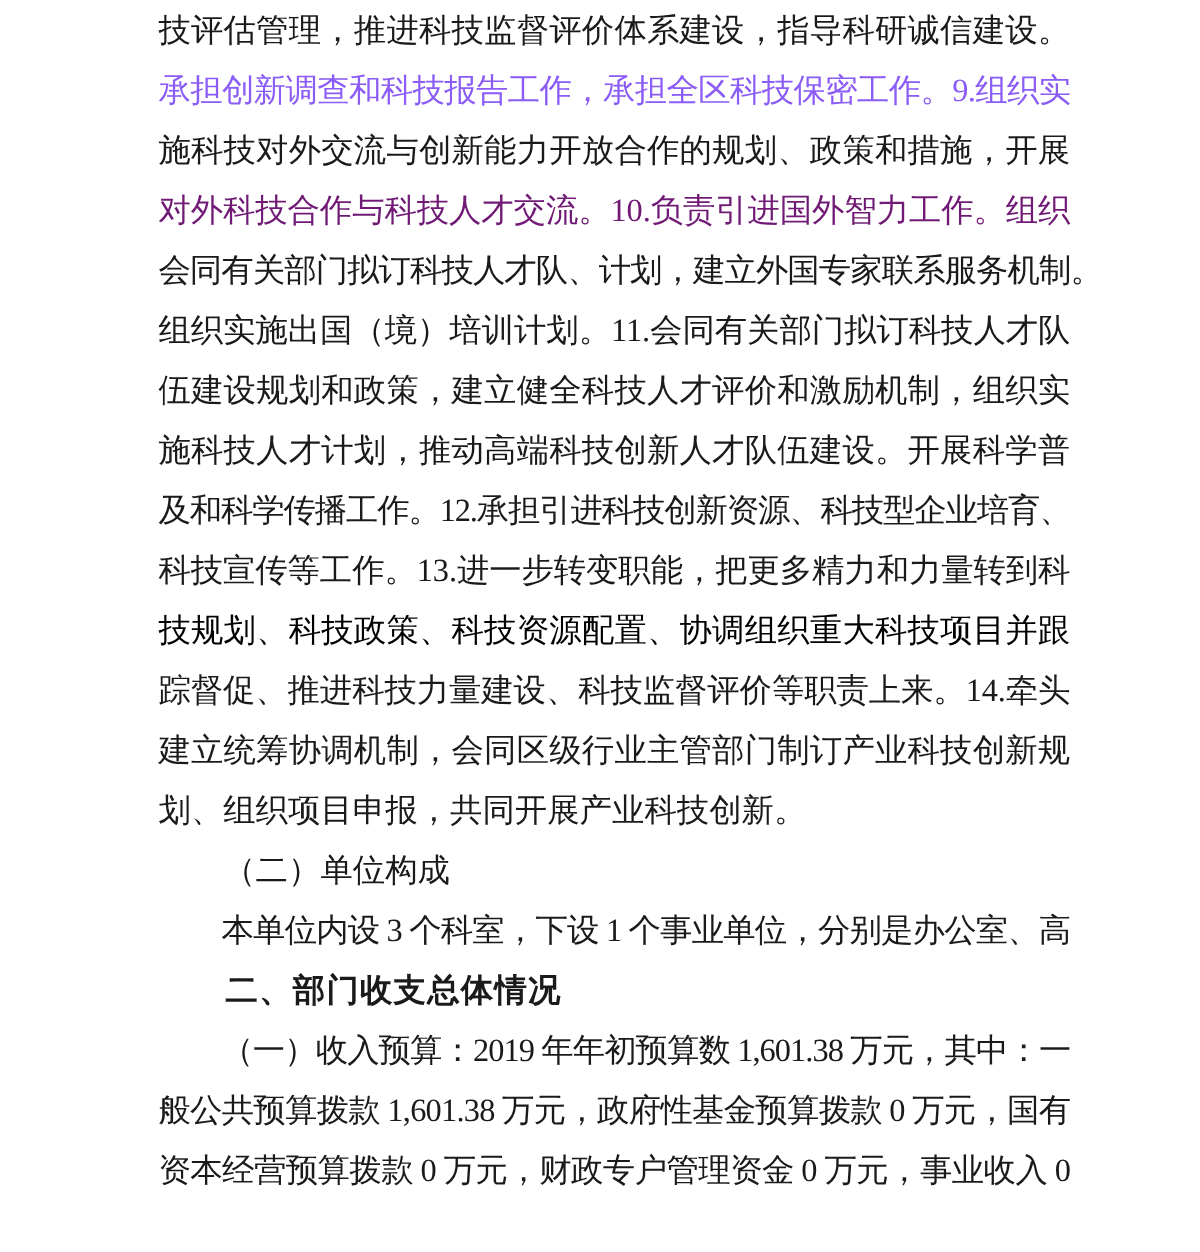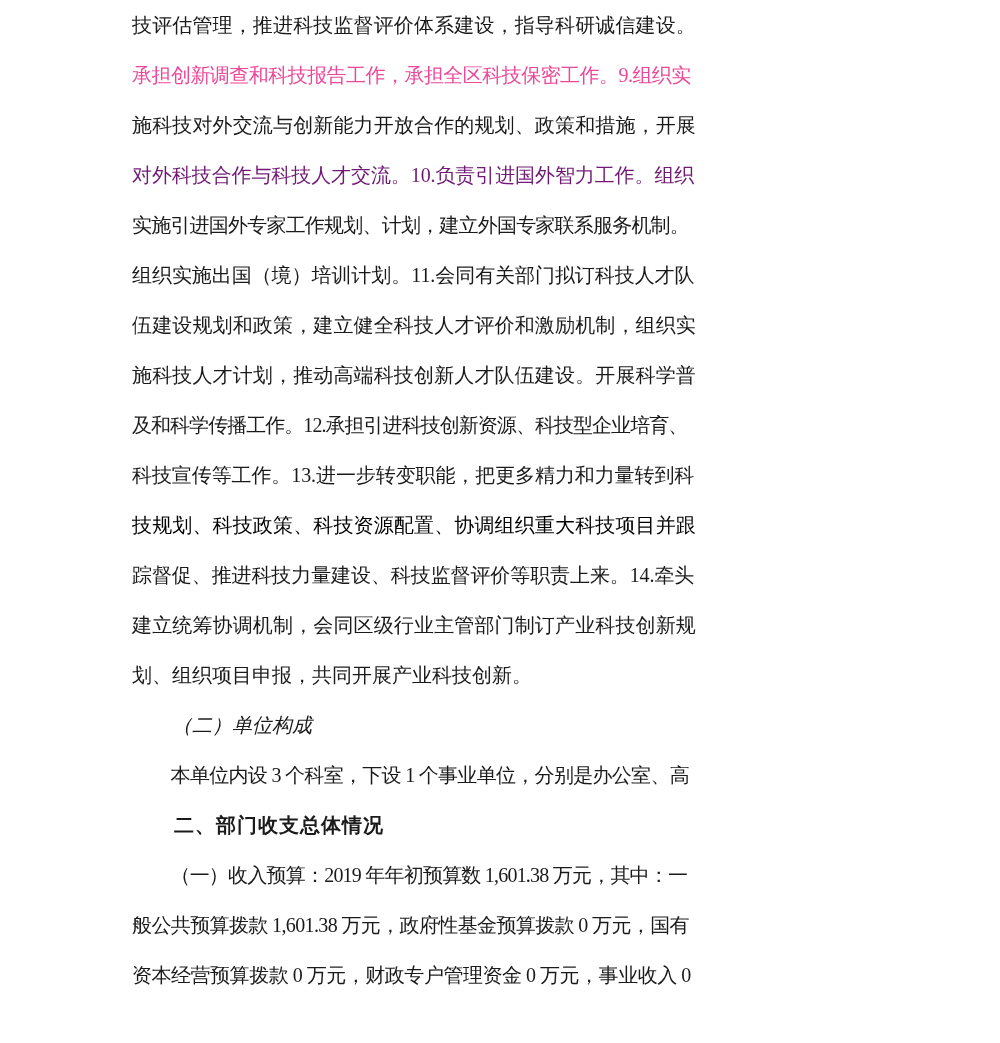--- a/index.html
+++ b/index.html
@@ -15,53 +15,53 @@
   }
   .page {
     position: absolute;
     left: 132px;
     top: 0;
     width: 760px;
     height: 1043px;
   }
   .line {
     white-space: pre;
-    font-size: 20px;
+    font-size: 27px;
     line-height: 50px;
     height: 50px;
     color: #1a1a1a;
     text-align: left;
   }
   .line span {
     display: inline-block;
     white-space: pre;
   }
   .line.heading span {
     font-family: "Liberation Sans", sans-serif;
     font-weight: 700;
     letter-spacing: 1px;
   }
 </style>
 </head>
 <body>
 
 <div class="page" style="background: rgb(255, 255, 255);">
     <div class="line body fill"><span style="color: rgb(26, 26, 26); letter-spacing: 0.142857px;">技评估管理，推进科技监督评价体系建设，指导科研诚信建设。</span></div>
-    <div class="line body fill"><span style="color: #ec4899; letter-spacing: -0.541667px;">承担创新调查和科技报告工作，承担全区科技保密工作。9.组织实</span></div>
+    <div class="line body fill"><span style="color: #8b5cf6; letter-spacing: -0.541667px;">承担创新调查和科技报告工作，承担全区科技保密工作。9.组织实</span></div>
     <div class="line body fill"><span style="color: rgb(26, 26, 26); letter-spacing: 0.142857px;">施科技对外交流与创新能力开放合作的规划、政策和措施，开展</span></div>
     <div class="line body fill"><span style="color: #701a75; letter-spacing: -0.0916667px;">对外科技合作与科技人才交流。10.负责引进国外智力工作。组织</span></div>
-    <div class="line body fill"><span style="color: rgb(26, 26, 26); letter-spacing: -0.793103px;">实施引进国外专家工作规划、计划，建立外国专家联系服务机制。</span></div>
+    <div class="line body fill"><span style="color: rgb(26, 26, 26); letter-spacing: -0.793103px;">会同有关部门拟订科技人才队、计划，建立外国专家联系服务机制。</span></div>
     <div class="line body fill"><span style="color: rgb(26, 26, 26); letter-spacing: -0.0583333px;">组织实施出国（境）培训计划。11.会同有关部门拟订科技人才队</span></div>
     <div class="line body fill"><span style="color: rgb(26, 26, 26); letter-spacing: 0.142857px;">伍建设规划和政策，建立健全科技人才评价和激励机制，组织实</span></div>
     <div class="line body fill"><span style="color: rgb(26, 26, 26); letter-spacing: 0.142857px;">施科技人才计划，推动高端科技创新人才队伍建设。开展科学普</span></div>
     <div class="line body fill"><span style="color: rgb(26, 26, 26); letter-spacing: -0.959677px;">及和科学传播工作。12.承担引进科技创新资源、科技型企业培育、</span></div>
     <div class="line body fill"><span style="color: rgb(26, 26, 26); letter-spacing: -0.0916667px; text-align: right;">科技宣传等工作。13.进一步转变职能，把更多精力和力量转到科</span></div>
     <div class="line body fill"><span style="color: #000000; letter-spacing: 0.142857px; font-family: Liberation Serif, serif;">技规划、科技政策、科技资源配置、协调组织重大科技项目并跟</span></div>
     <div class="line body fill"><span style="color: rgb(26, 26, 26); letter-spacing: -0.0916667px;">踪督促、推进科技力量建设、科技监督评价等职责上来。14.牵头</span></div>
     <div class="line body fill"><span style="color: rgb(26, 26, 26); letter-spacing: 0.142857px;">建立统筹协调机制，会同区级行业主管部门制订产业科技创新规</span></div>
     <div class="line body"><span style="color: rgb(26, 26, 26);">划、组织项目申报，共同开展产业科技创新。</span></div>
-    <div class="line body"><span style="color: rgb(26, 26, 26); font-style: italic;">　　（二）单位构成</span></div>
+    <div class="line body"><span style="color: rgb(26, 26, 26);">　　（二）单位构成</span></div>
     <div class="line body fill"><span style="color: rgb(26, 26, 26); letter-spacing: -0.69697px;">　　本单位内设 3 个科室，下设 1 个事业单位，分别是办公室、高</span></div>
     <div class="line heading"><span style="color: rgb(26, 26, 26);">　　二、部门收支总体情况</span></div>
     <div class="line body fill"><span style="color: rgb(26, 26, 26); letter-spacing: -0.782895px;">　　（一）收入预算：2019 年年初预算数 1,601.38 万元，其中：一</span></div>
     <div class="line body fill"><span style="color: rgb(26, 26, 26); letter-spacing: -0.621622px;">般公共预算拨款 1,601.38 万元，政府性基金预算拨款 0 万元，国有</span></div>
     <div class="line body fill"><span style="color: rgb(26, 26, 26); letter-spacing: -0.477941px;">资本经营预算拨款 0 万元，财政专户管理资金 0 万元，事业收入 0</span></div>
   </div>
 
 </body></html>

